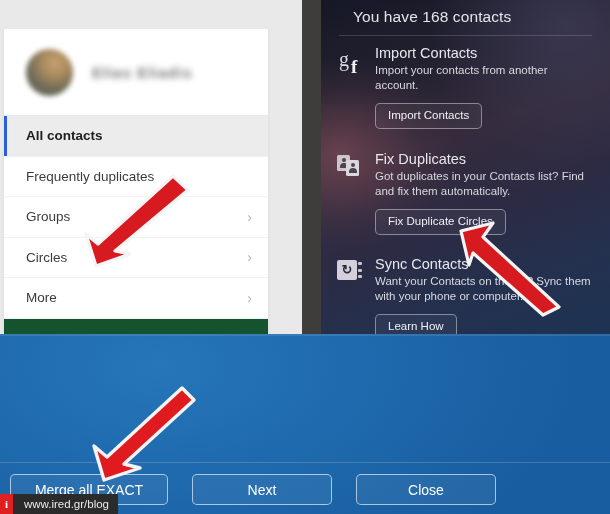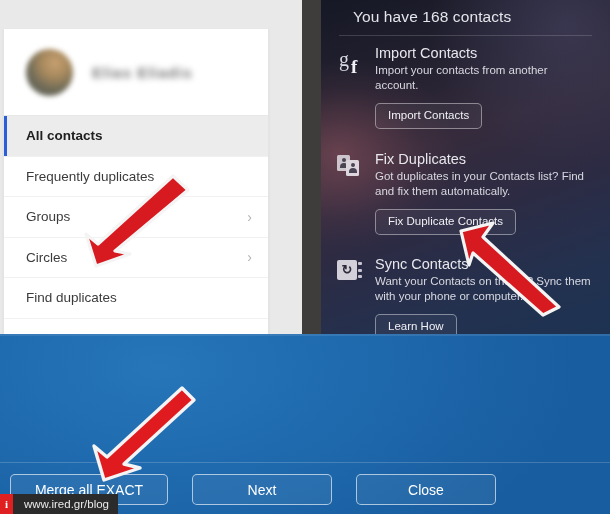--- a/index.html
+++ b/index.html
@@ -301,23 +301,20 @@
           <div class="gc-item">
             <span>Groups</span>
             <span class="gc-chev">›</span>
           </div>
 
           <div class="gc-item">
             <span>Circles</span>
             <span class="gc-chev">›</span>
           </div>
 
-          <div class="gc-item">
-            <span>Find duplicates</span>
-          </div>
 
           <div class="gc-item">
             <span>More</span>
             <span class="gc-chev">›</span>
           </div>
 
         </div>
       </div>
 
       <div class="arrow" style="left:70px; top:168px; width:130px; height:100px;">
@@ -358,21 +355,21 @@
               </span>
               <span class="card front">
                 <i class="hd"></i>
                   <i class="bd"></i>
               </span>
             </div>
           </div>
           <div class="ic-body">
             <div class="ic-head">Fix Duplicates</div>
             <div class="ic-desc">Got duplicates in your Contacts list? Find and fix them automatically.</div>
-            <div class="ic-btn">Fix Duplicate Contacts</div>
+            <div class="ic-btn">Fix Duplicate Circles</div>
           </div>
         </div>
 
         <div class="ic-section" style="padding-top:21px;">
           <div class="ic-icon-col">
             <div class="sync-icon">
               <span class="book"></span>
               <span class="arrows">↻</span>
               <span class="tabs">
                 <i></i>

